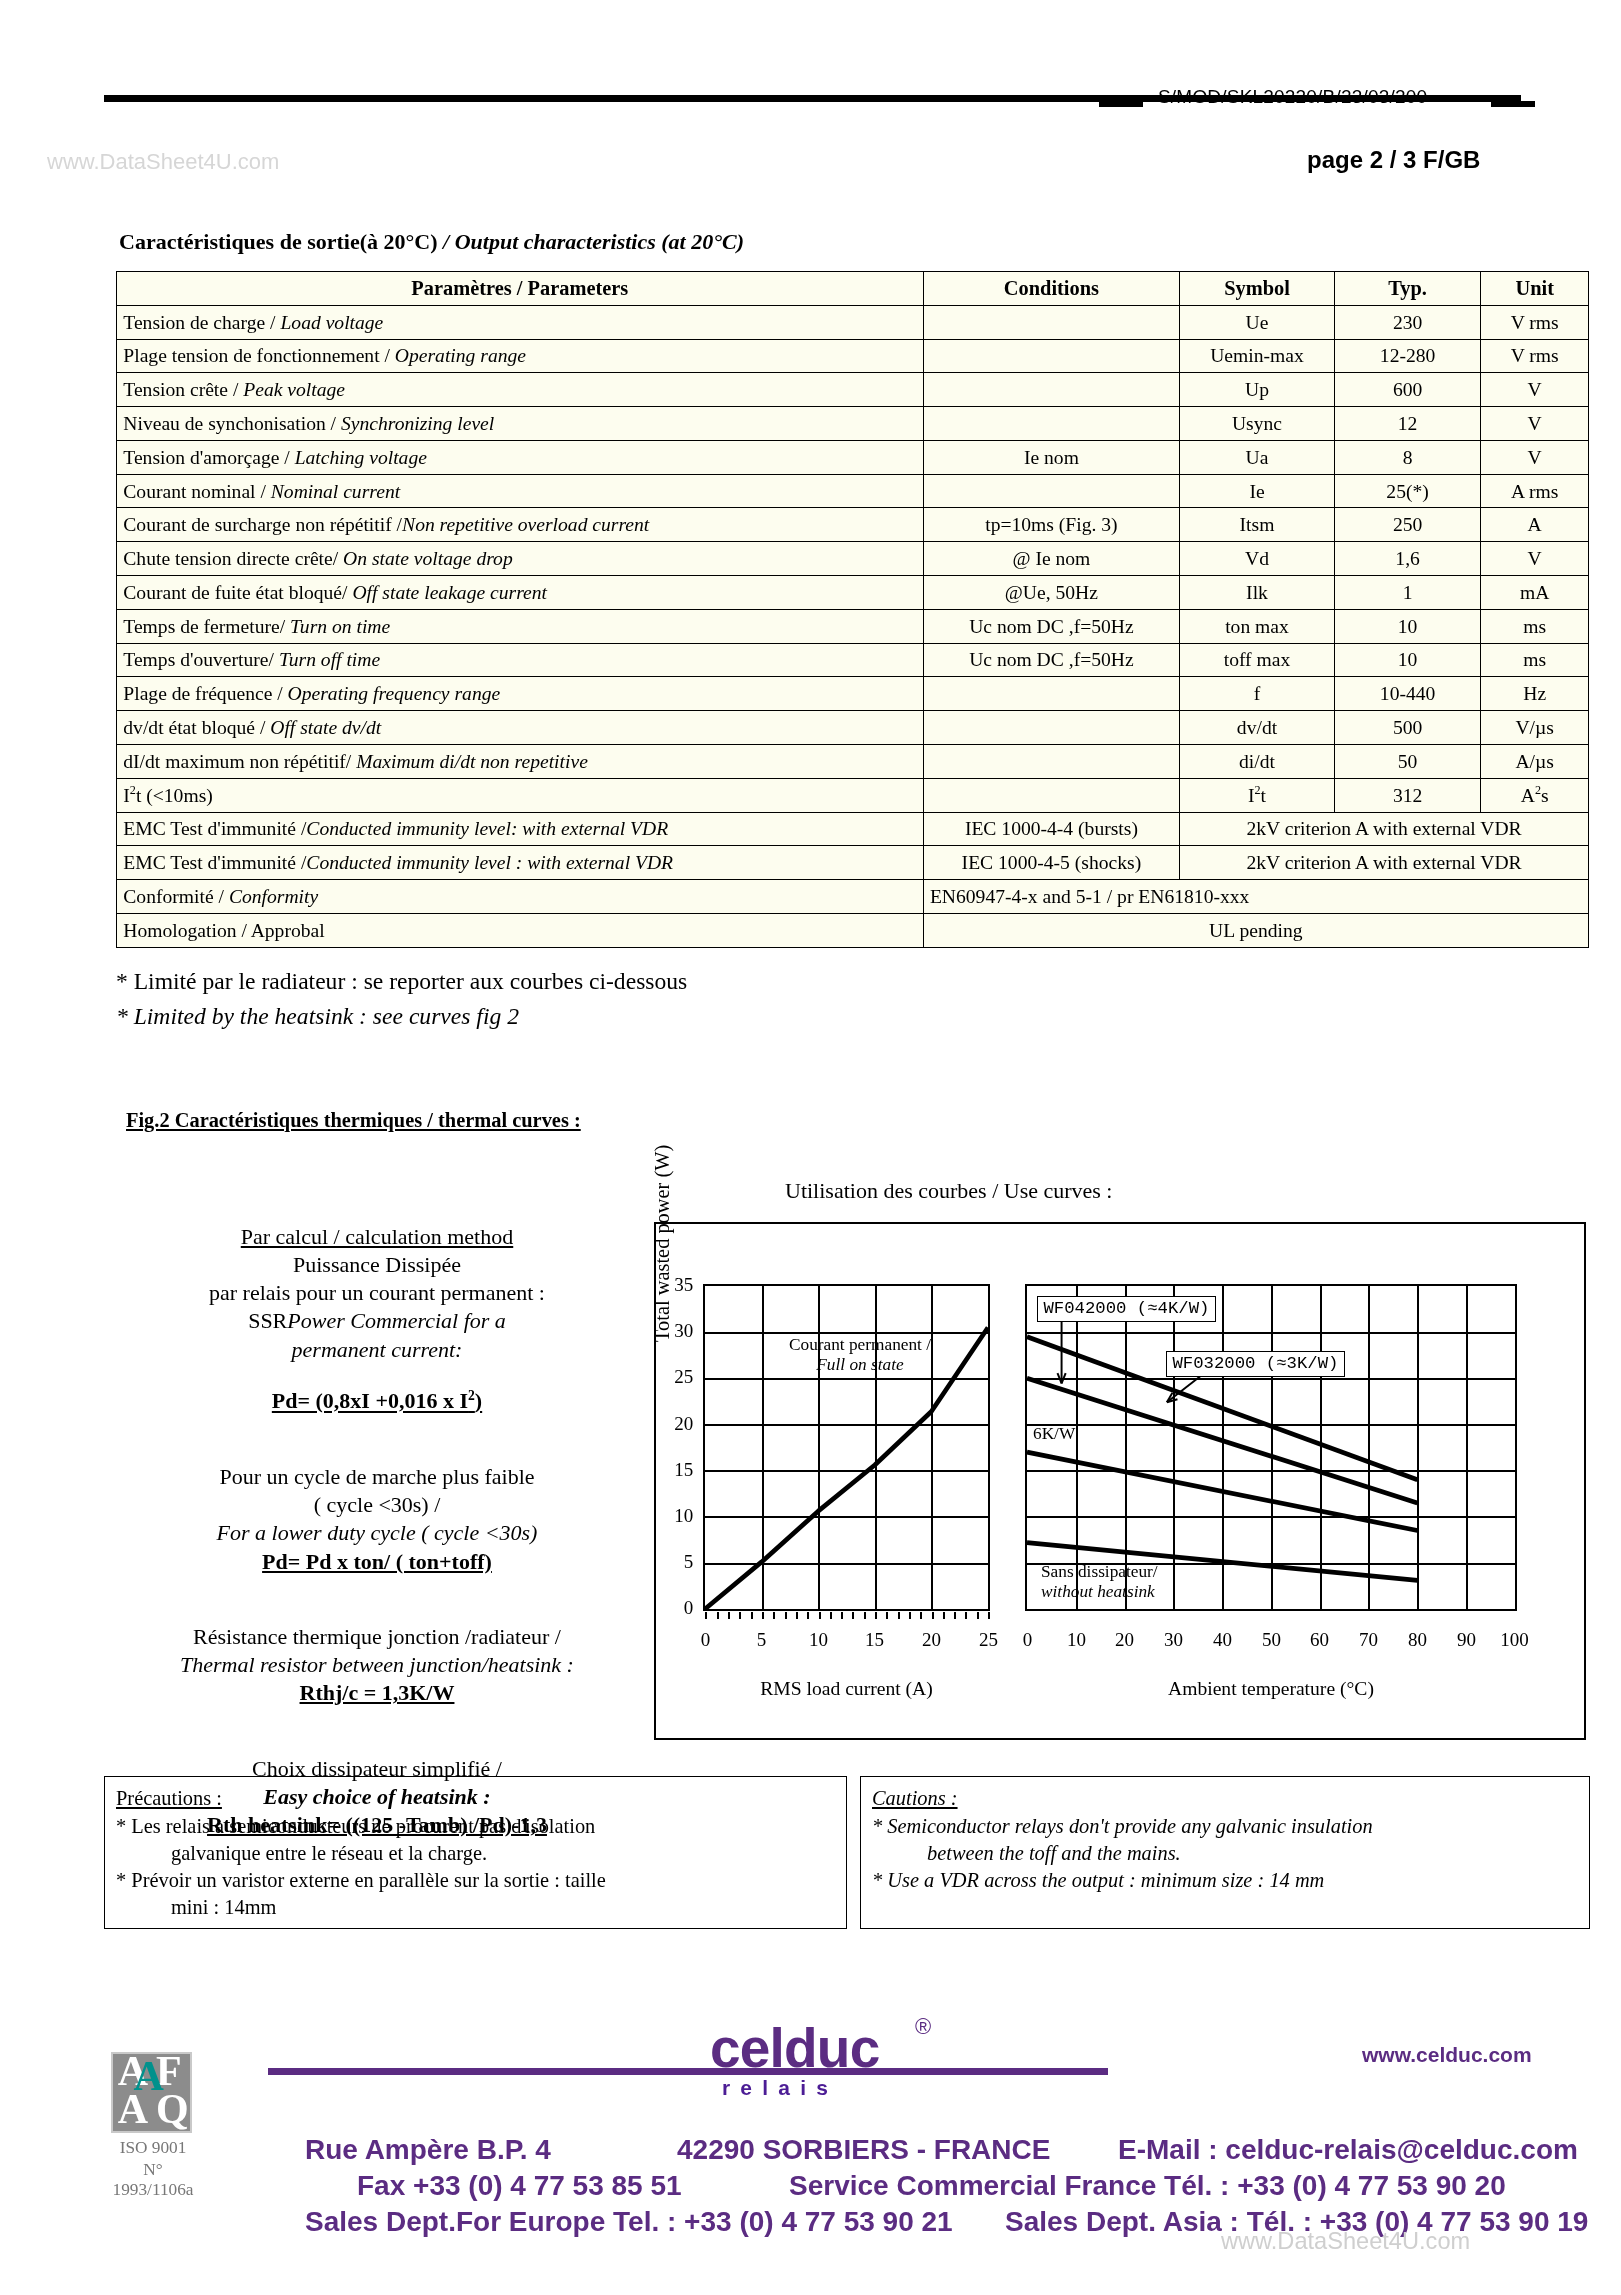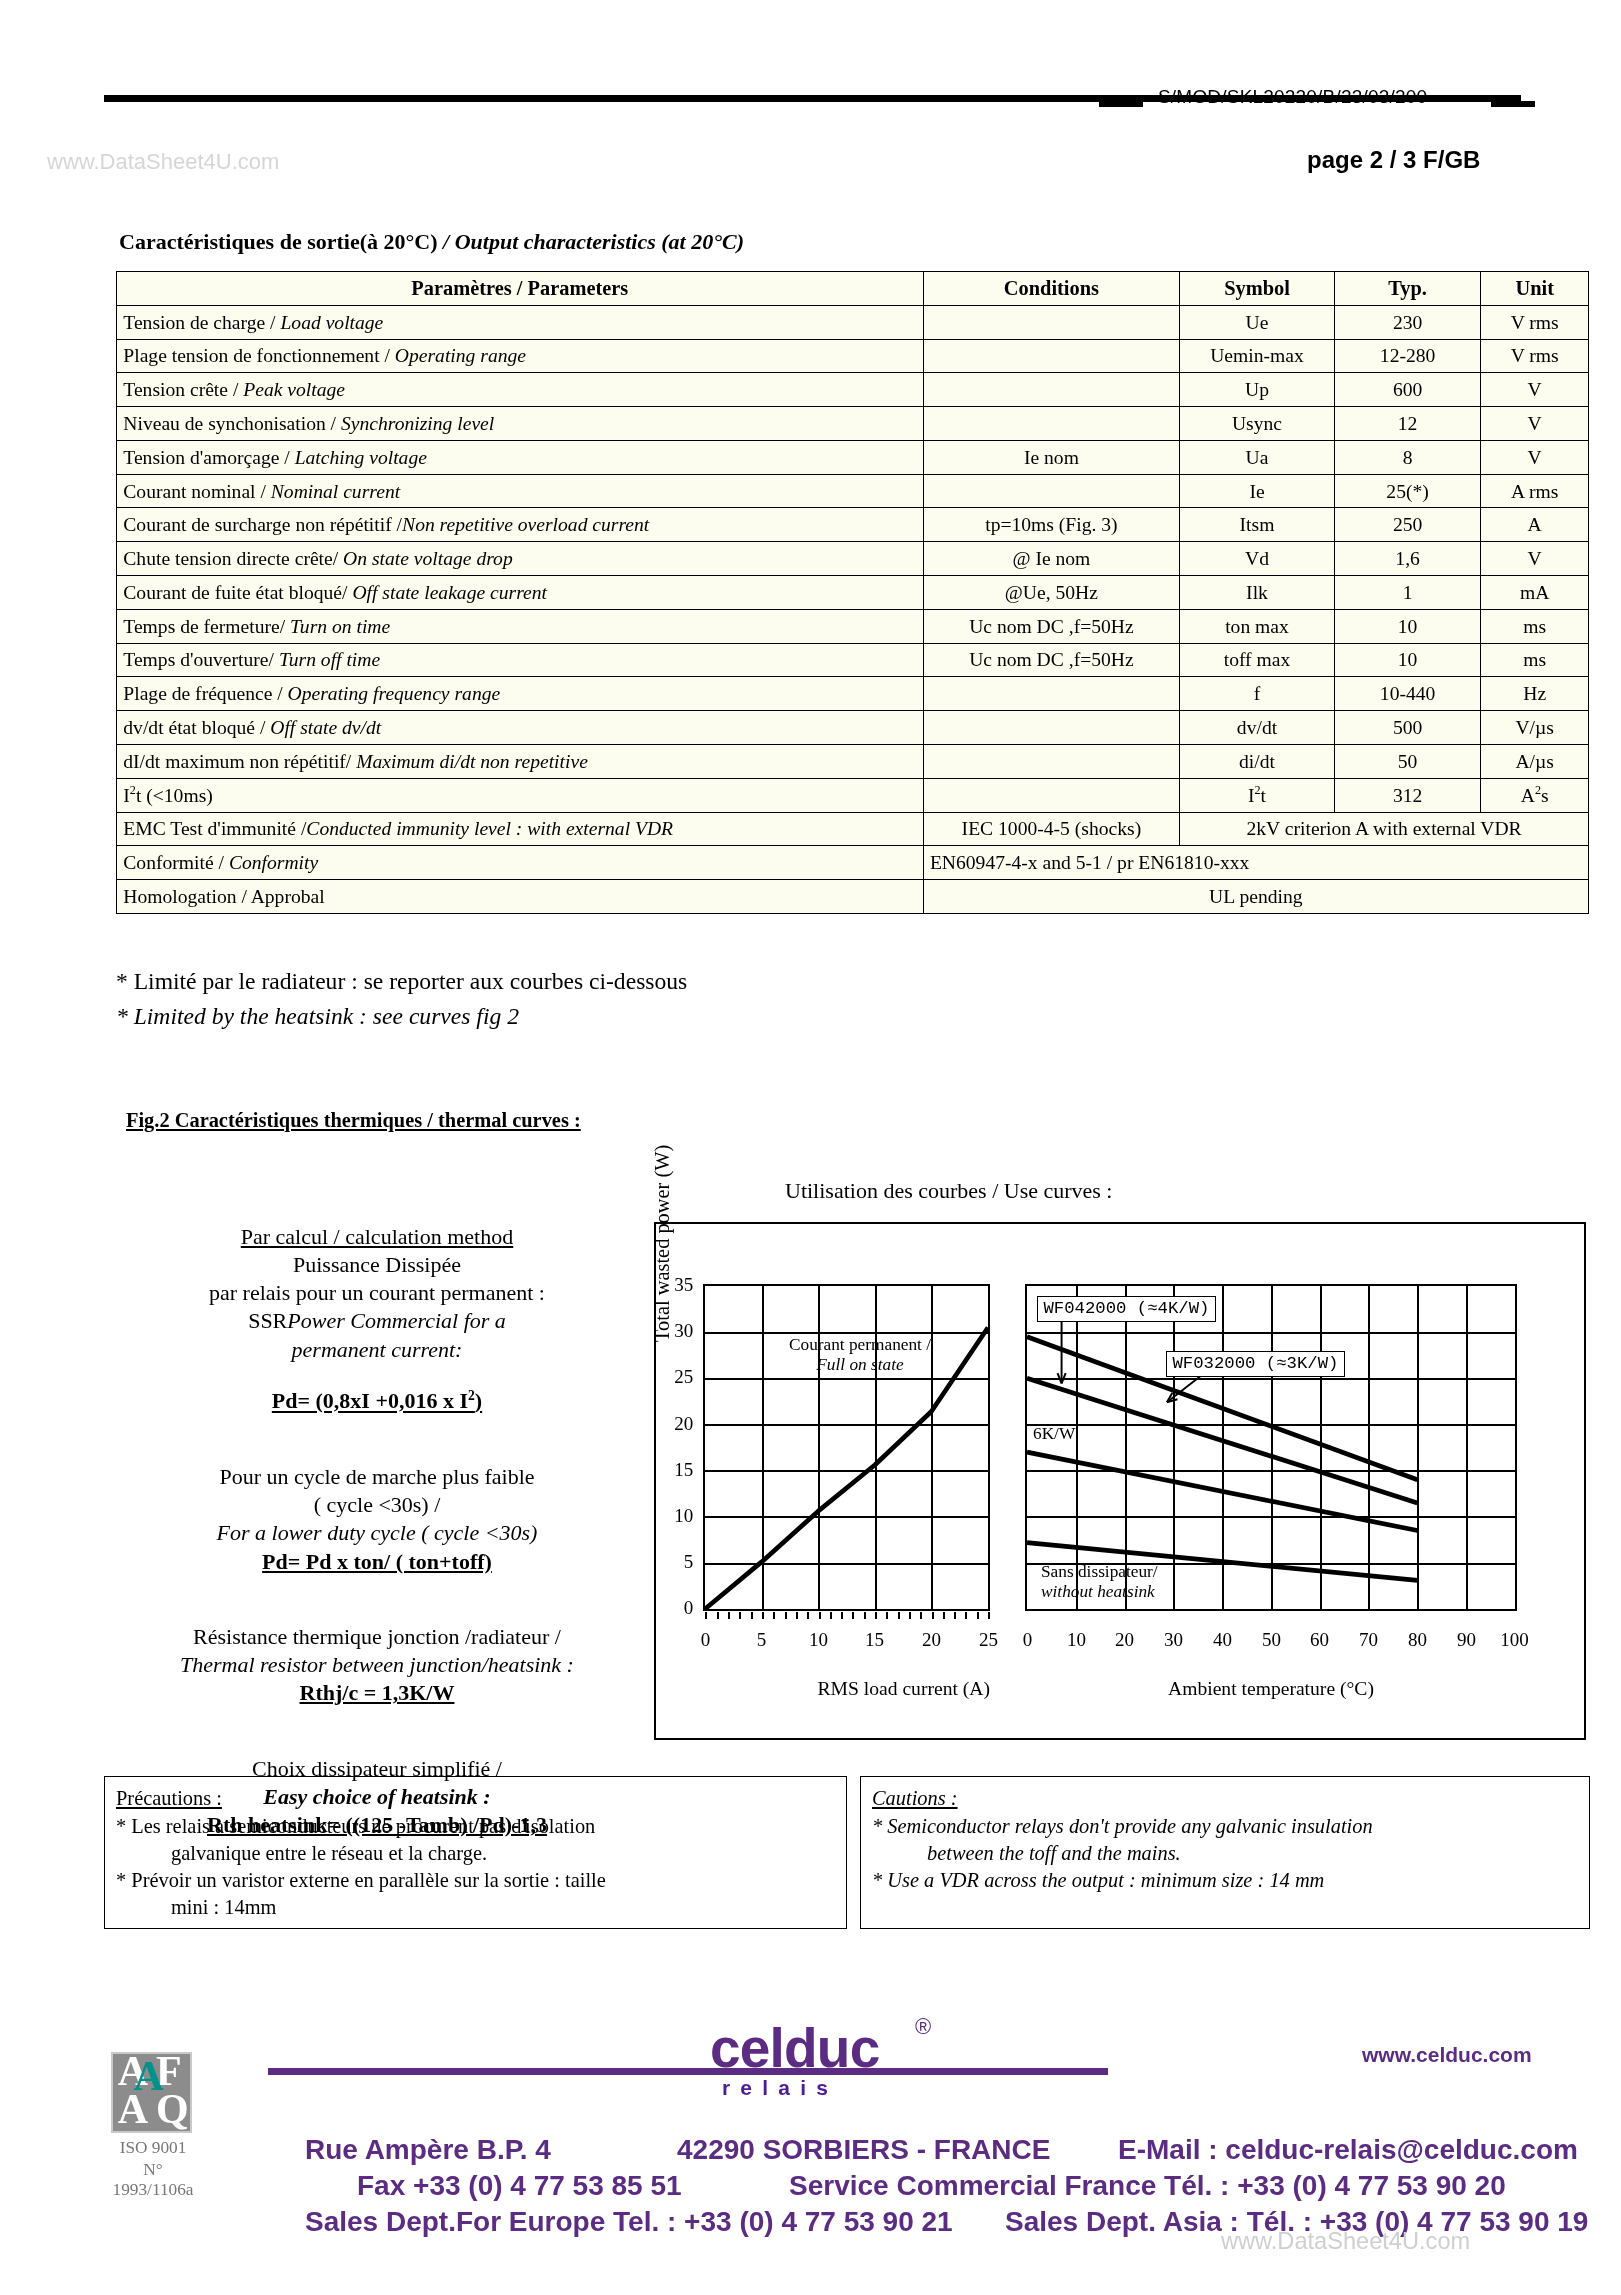--- a/index.html
+++ b/index.html
@@ -239,20 +239,25 @@
         <td class="col-s c">di/dt</td>
         <td class="col-t c">50</td>
         <td class="col-u c">A/µs</td>
       </tr>
       <tr>
         <td class="col-p">I<sup>2</sup>t (&lt;10ms)</td>
         <td class="col-c c"></td>
         <td class="col-s c">I<sup>2</sup>t</td>
         <td class="col-t c">312</td>
         <td class="col-u c">A<sup>2</sup>s</td>
+      </tr>
+      <tr>
+        <td class="col-p">EMC Test d'immunité /<i>Conducted immunity level: with external VDR</i></td>
+        <td class="col-c c">IEC 1000-4-4 (bursts)</td>
+        <td colspan="3" class="c">2kV criterion A with external VDR</td>
       </tr>
       <tr>
         <td class="col-p">EMC Test d'immunité /<i>Conducted immunity level : with external VDR</i></td>
         <td class="col-c c">IEC 1000-4-5 (shocks)</td>
         <td colspan="3" class="c">2kV criterion A with external VDR</td>
       </tr>
       <tr>
         <td class="col-p">Conformité / <i>Conformity</i></td>
         <td colspan="4" class="c" style="text-align: left;">EN60947-4-x and  5-1  /  pr EN61810-xxx</td>
       </tr>
@@ -389,21 +394,21 @@
   </div>
 
   <div class="callout" style="left:381px;top:72px;">WF042000 (≈4K/W)</div>
   <div class="callout" style="left:510px;top:127px;">WF032000 (≈3K/W)</div>
   <div class="curve-note" style="left:377px;top:200px;width:55px;text-align:left;">6K/W</div>
   <div class="curve-note" style="left:385px;top:338px;width:173px;text-align:left;">
     <span>Sans dissipateur/</span><br>
     <i>without  heatsink</i>
   </div>
 
-  <div class="axis-title" style="left:47px;top:454px;width:287px;text-align:right;">RMS load current (A)</div>
+  <div class="axis-title" style="left:47px;top:454px;width:287px;">RMS load current (A)</div>
   <div class="axis-title" style="left:369px;top:454px;width:492px;">Ambient temperature (°C)</div>
 <div class="tick" style="left: 49px; top: 388px;"></div>
     <div class="tick" style="left: 61px; top: 388px;"></div>
     <div class="tick" style="left: 72px; top: 388px;"></div>
     <div class="tick" style="left: 83px; top: 388px;"></div>
     <div class="tick" style="left: 95px; top: 388px;"></div>
     <div class="tick" style="left: 106px; top: 388px;"></div>
     <div class="tick" style="left: 117px; top: 388px;"></div>
     <div class="tick" style="left: 129px; top: 388px;"></div>
     <div class="tick" style="left: 140px; top: 388px;"></div>

